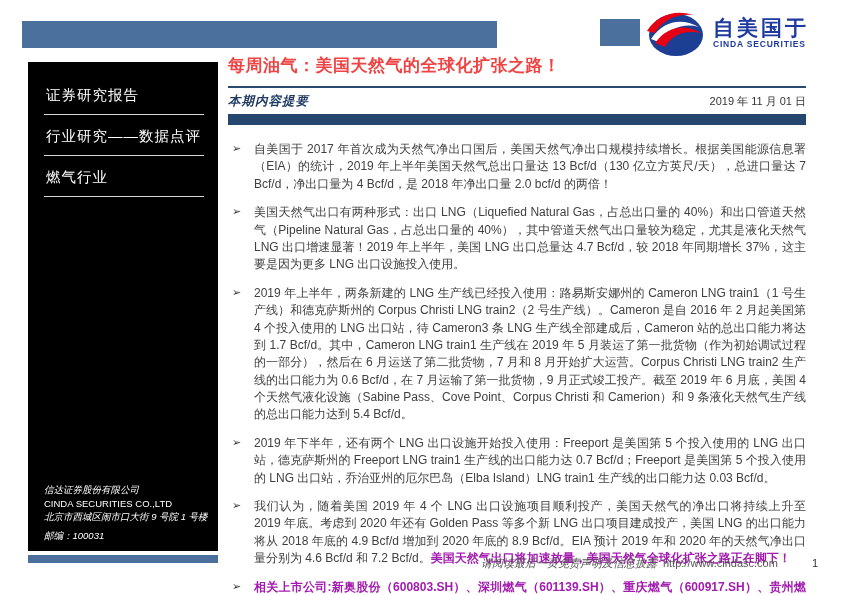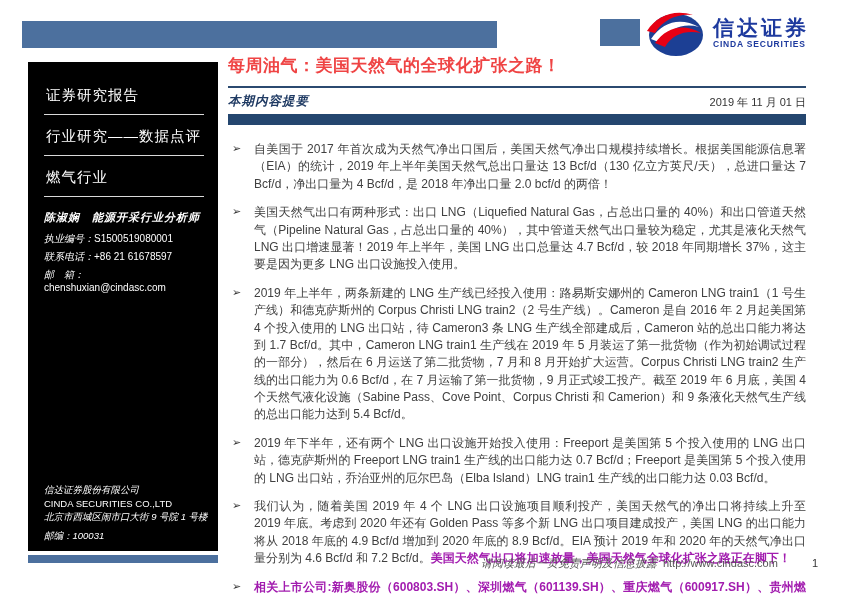--- a/index.html
+++ b/index.html
@@ -30,21 +30,21 @@
   .sb-company { position:absolute; left:16px; right:8px; bottom:8px; font-size:9.5px;
                 line-height:1.45; font-style:italic; }
   .sb-company .en { font-style:normal; }
   .sb-company .post { margin-top:5px; }
   .sidebar-footer-strip { position:absolute; left:28px; top:555px; width:190px; height:8px; background:#4c709e; }
 
   
   .main { position:absolute; left:228px; top:54px; width:578px; }
   .doc-title { font-size:17px; font-weight:bold; color:#ef4444; letter-spacing:0.5px; }
   .title-rule { margin-top:9px; height:2px; background:#2b4a70; }
-  .section-row { display:flex; justify-content:space-between; align-items:flex-end; margin-top:5px; }
+  .section-row { display:flex; justify-content:space-between; align-items:center; margin-top:5px; }
   .section-label { font-size:12.5px; font-weight:bold; font-style:italic; color:#1f3a63; letter-spacing:1px; }
   .date { font-size:11px; color:#333333; }
   .thick-bar { margin-top:4px; height:11px; background:#24466f; }
 
   ul.bullets { list-style:none; margin-top:16px; }
   ul.bullets li { display:flex; margin-bottom:11px; }
   ul.bullets .marker { flex:0 0 26px; font-size:11px; color:#333; padding-left:4px; padding-top:1px; }
   ul.bullets .bt { font-size:12px; line-height:1.45; color:#404040; text-align:justify; }
   ul.bullets .bt .b { font-weight:bold; color:#a21caf; }
 
@@ -64,44 +64,30 @@
   <div class="band-small"></div>
 
   <div class="logo">
     <svg class="logo-mark" viewBox="0 0 60 48">
       <ellipse cx="31" cy="26" rx="27" ry="21" fill="#1c3f94"></ellipse>
       <path d="M2 22 C 12 6, 30 0, 48 6 C 34 4, 18 10, 10 24 Z" fill="#e60014"></path>
       <path d="M6 30 C 18 12, 36 8, 54 18 C 40 14, 24 18, 16 34 Z" fill="#ffffff"></path>
       <path d="M10 34 C 22 18, 38 14, 56 24 C 42 21, 28 24, 20 38 Z" fill="#e60014"></path>
     </svg>
     <div class="logo-text">
-      <div class="logo-cn">信达证券</div>
+      <div class="logo-cn">自美国于</div>
       <div class="logo-en">CINDA SECURITIES</div>
     </div>
   </div>
 
   <div class="sidebar">
     <div class="sb-item">证券研究报告</div>
     <div class="sb-item">行业研究——数据点评</div>
     <div class="sb-item">燃气行业</div>
 
-    <div class="analyst">
-      <div class="analyst-name">
-        <span>陈淑娴</span>　<span>能源开采行业分析师</span>
-      </div>
-      <div class="analyst-row">
-        <span>执业编号：</span><span class="v">S1500519080001</span>
-      </div>
-      <div class="analyst-row">
-        <span>联系电话：</span><span class="v">+86 21 61678597</span>
-      </div>
-      <div class="analyst-row">
-        <span>邮　箱：</span><span class="v">chenshuxian@cindasc.com</span>
-      </div>
-    </div>
 
     <div class="sb-company">
       <div>信达证券股份有限公司</div>
       <div class="en">CINDA SECURITIES CO.,LTD</div>
       <div>北京市西城区闹市口大街 9 号院 1 号楼</div>
       <div class="post">
         <span>邮编：</span><span>100031</span>
       </div>
     </div>
   </div>

